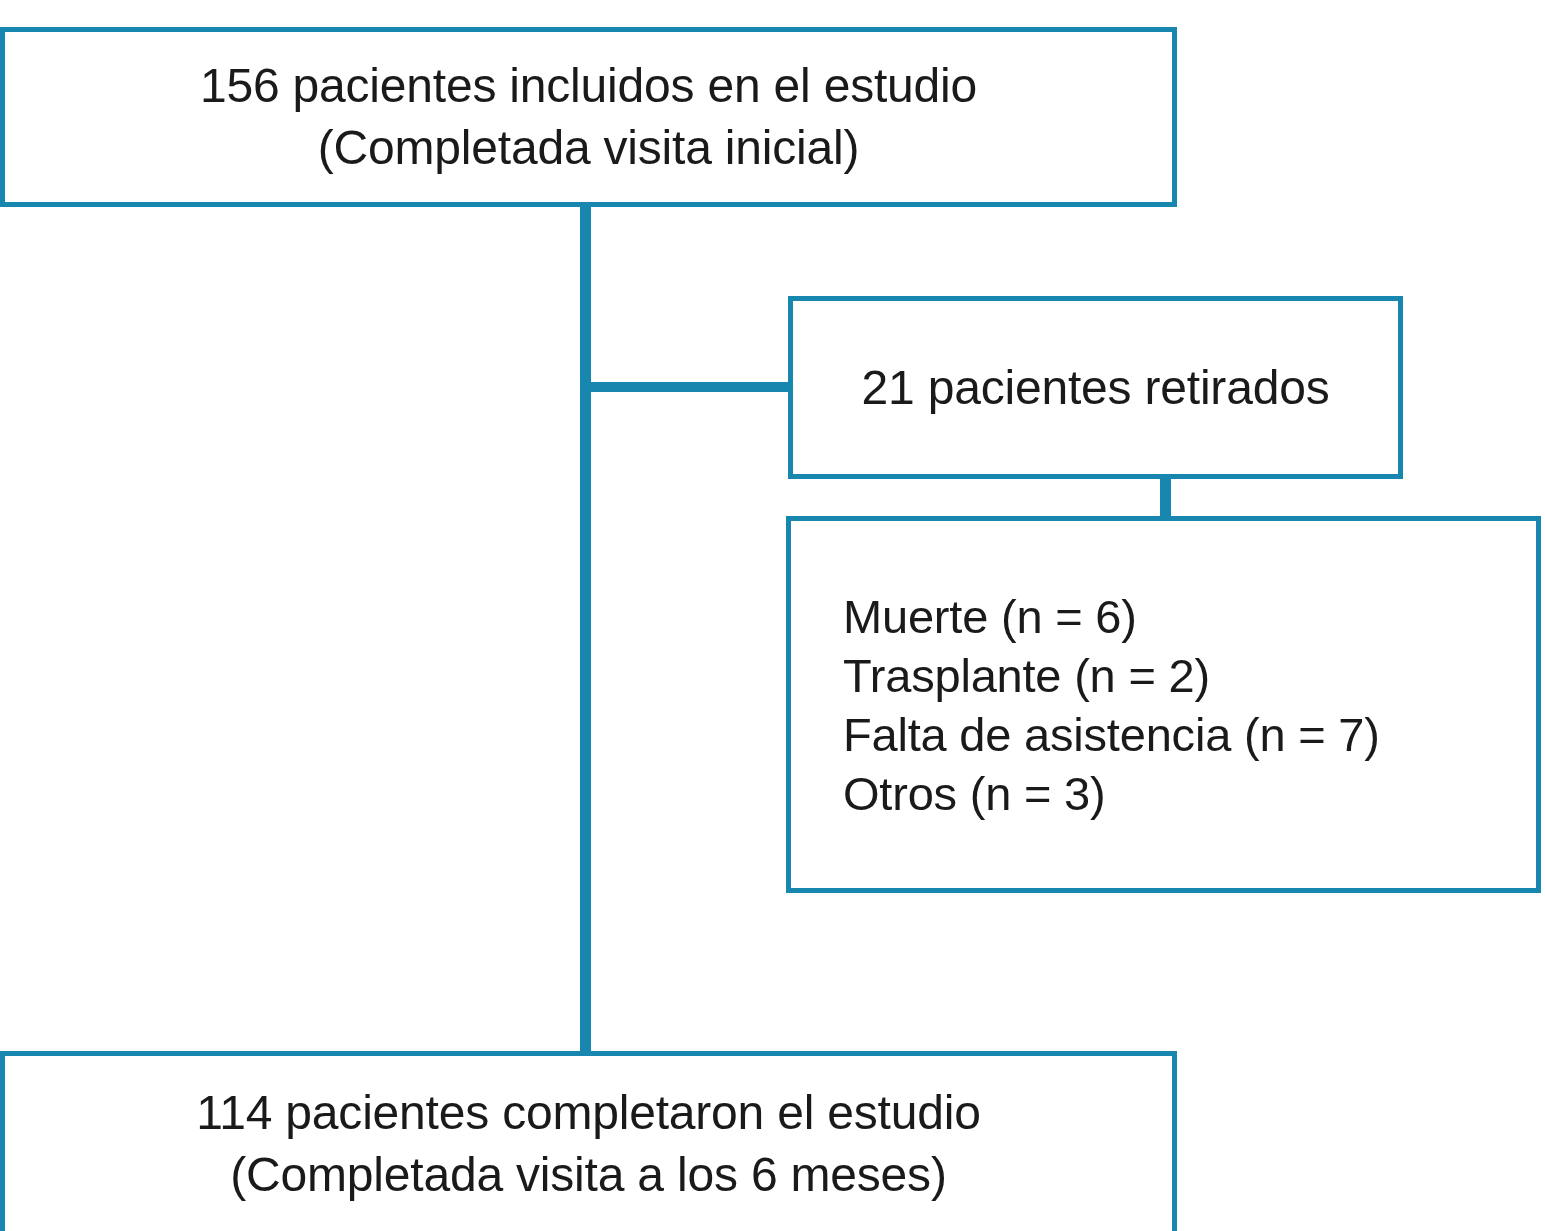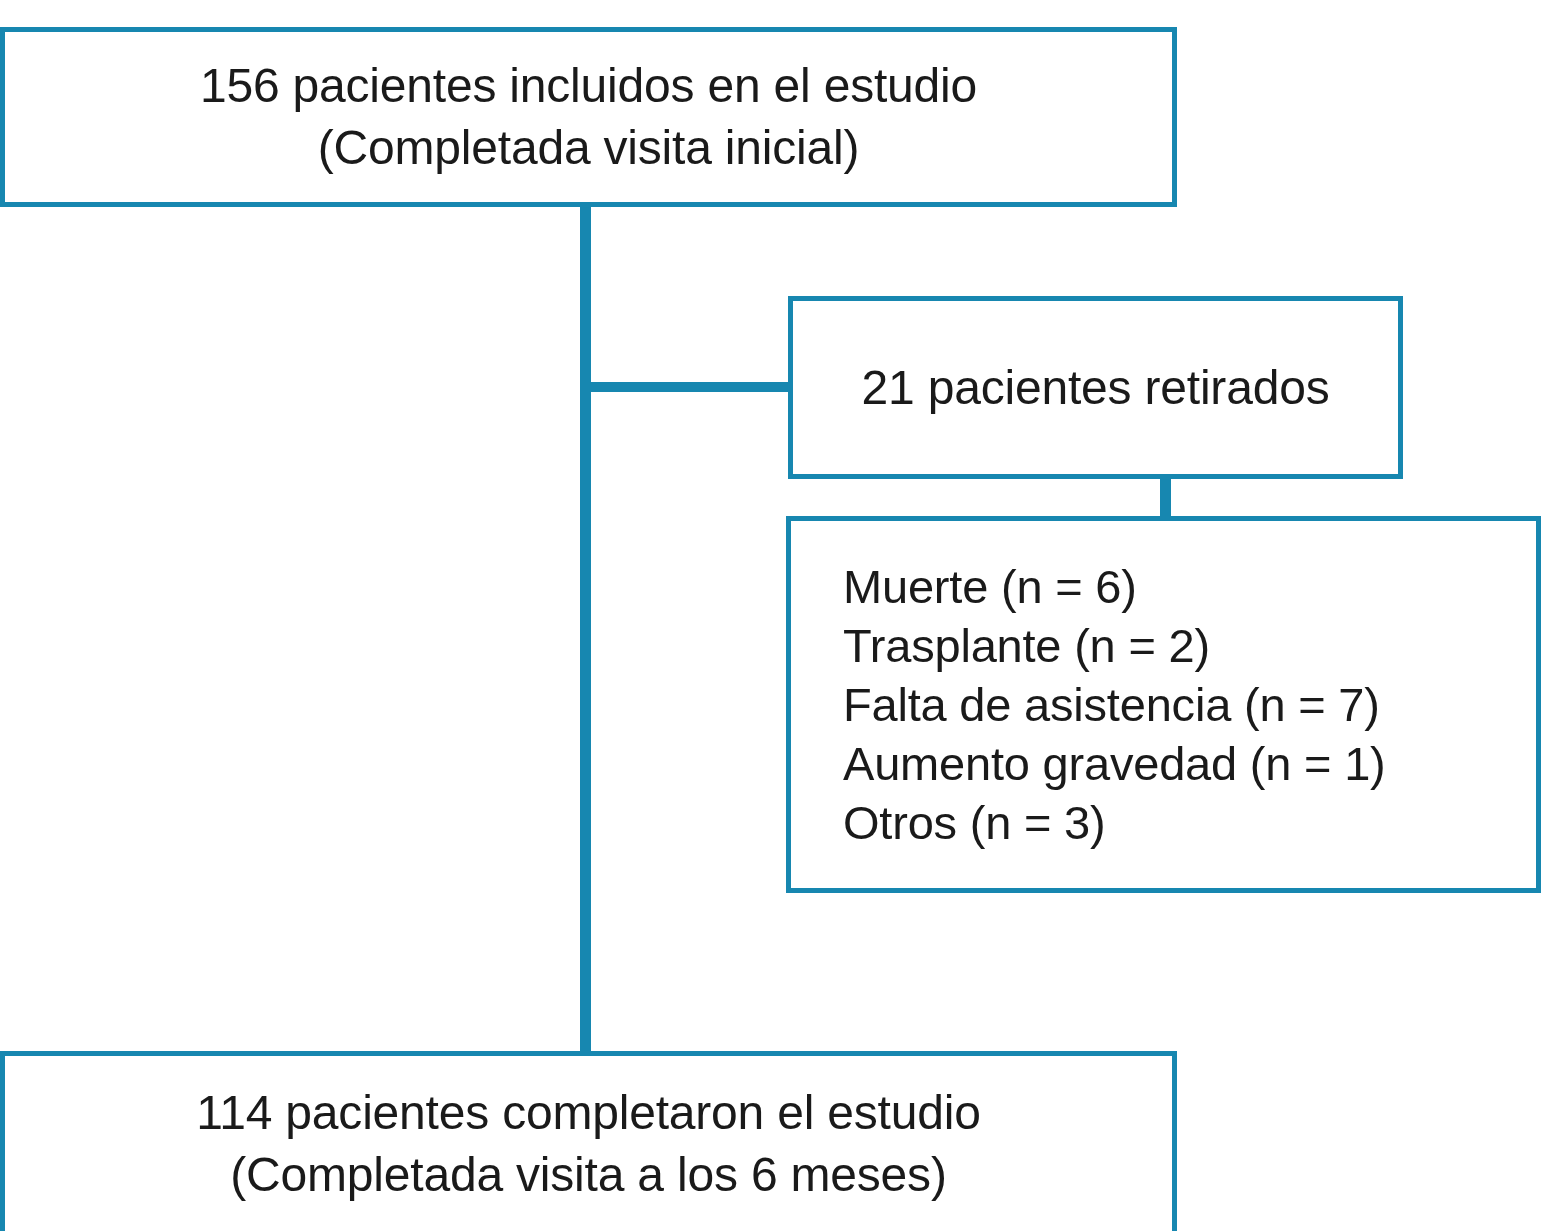--- a/index.html
+++ b/index.html
@@ -125,21 +125,20 @@
 
   <div class="flow-box centered" id="box-withdrawn">
     <span class="box-text">21 pacientes retirados</span>
   </div>
 
   <div class="flow-box listbox" id="box-reasons">
     <div class="list-text">
       <span class="list-line">Muerte (n = 6)</span>
       <span class="list-line">Trasplante (n = 2)</span>
       <span class="list-line">Falta de asistencia (n = 7)</span>
-      <span class="list-line">Aumento gravedad (n = 1)</span>
       <span class="list-line">Otros (n = 3)</span>
     </div>
   </div>
 
   <div class="flow-box centered" id="box-completed">
     <span class="box-text">114 pacientes completaron el estudio
 (Completada visita a los 6 meses)</span>
   </div>
 
 </div>

